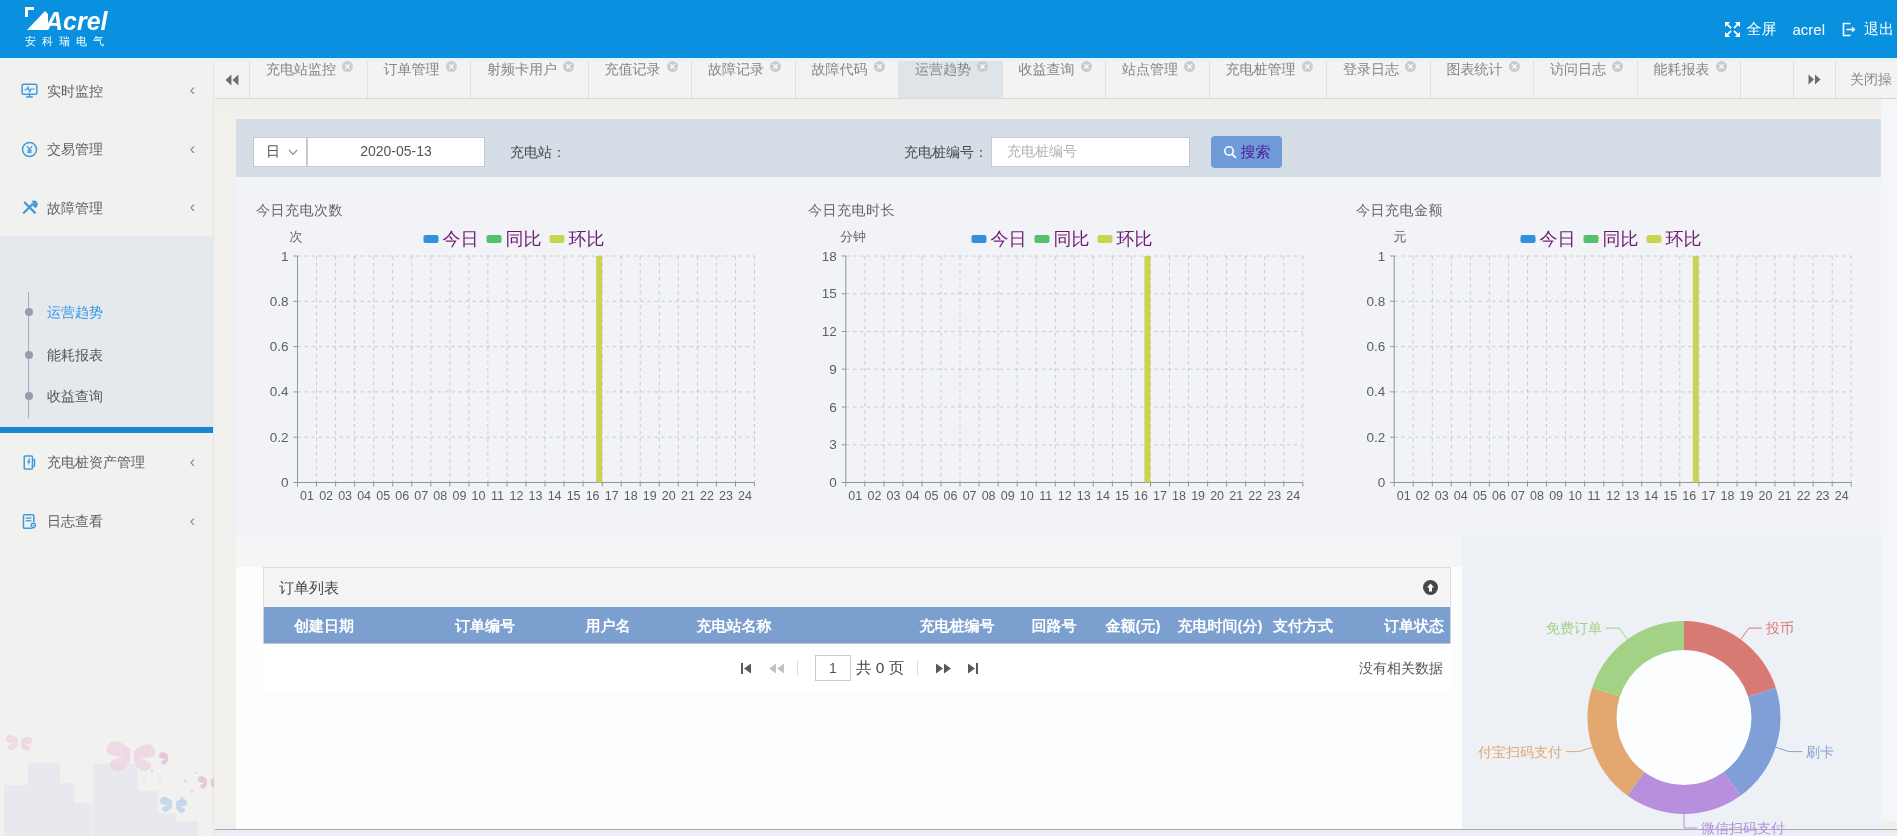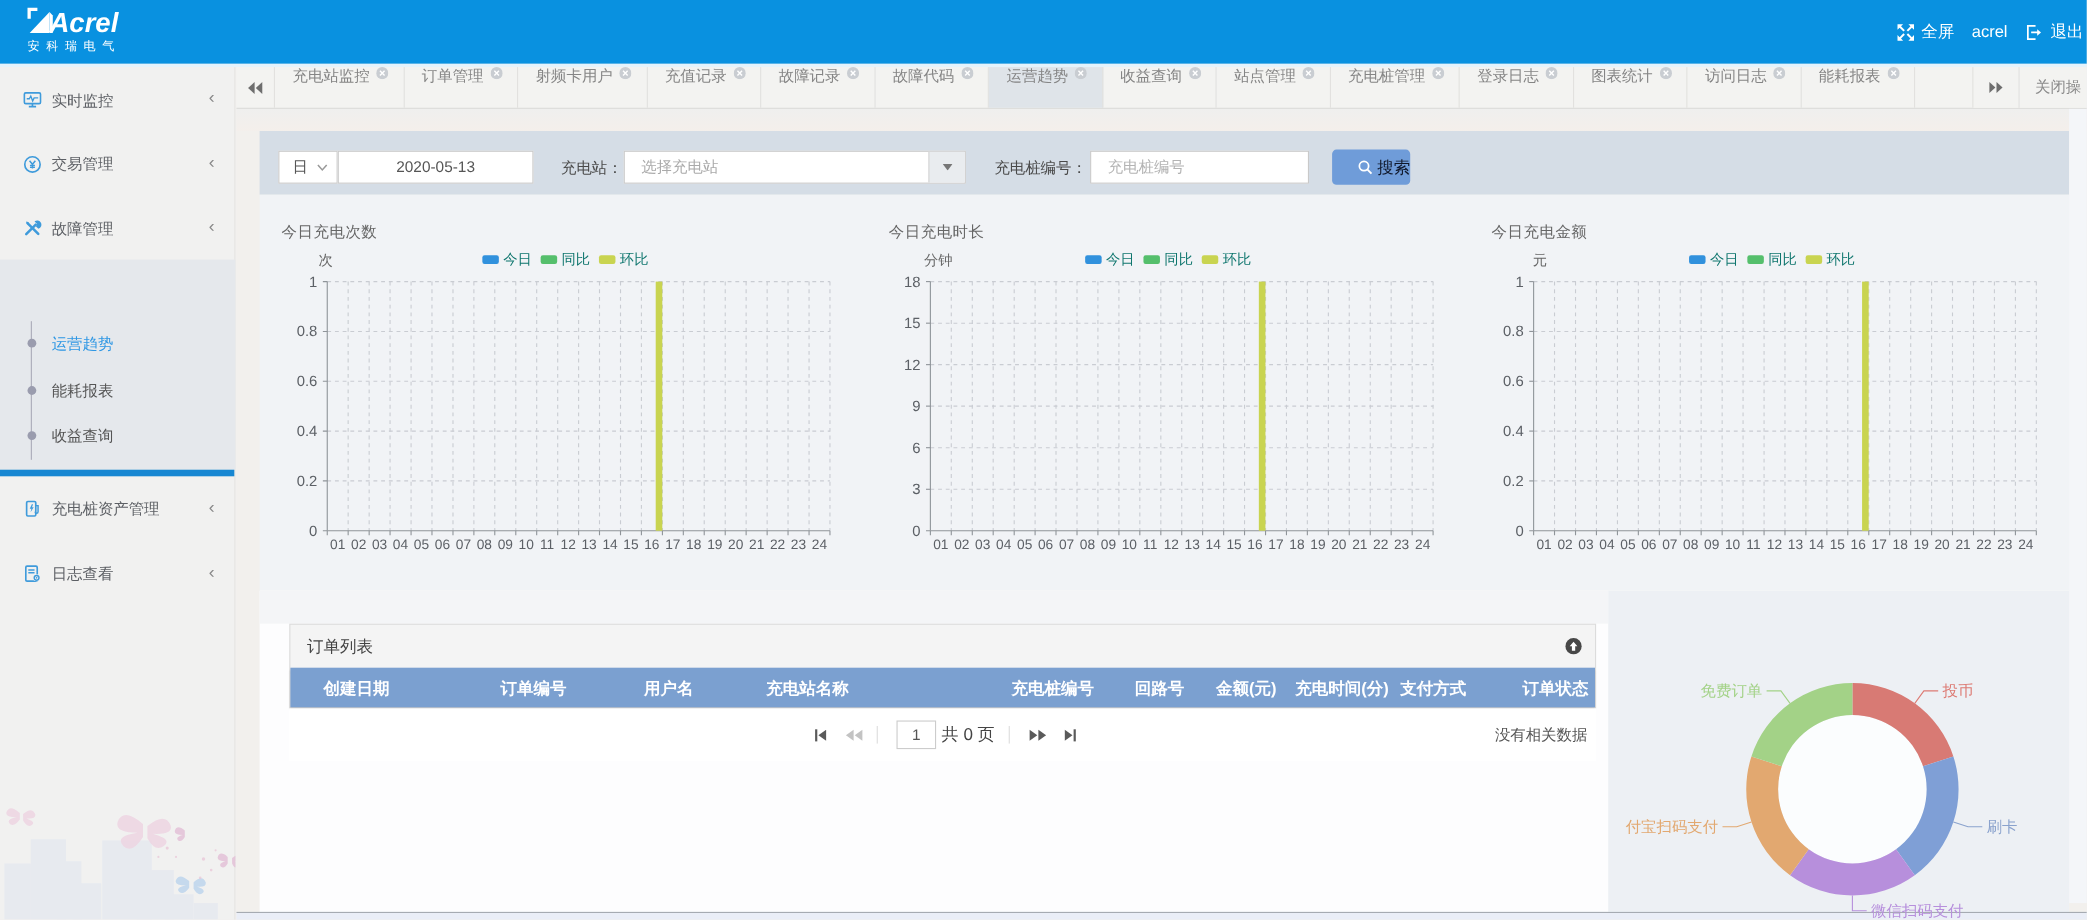--- a/index.html
+++ b/index.html
@@ -46,21 +46,21 @@
 #panelhead{height:39px;position:relative}
 #panelhead .pt{position:absolute;left:15px;top:11px;font-size:15px;color:#444}
 #bluerow{position:absolute;left:0;top:39px;width:1186px;height:36px;background:#7ba0d0;box-shadow:0 2px 2px rgba(0,0,0,0.12)}
 .th{position:absolute;top:10px;transform:translateX(-50%);color:#fff;font-size:15px;font-weight:bold;white-space:nowrap}
 #pager{position:absolute;left:48px;top:545px;width:1188px;height:48px;background:#fff}
 
 #bstrip{position:absolute;left:215px;top:829px;width:1682px;height:7px;background:#eaeef7;border-top:1px solid #a6abb2}
 #rgutter{position:absolute;left:1881px;top:99px;width:16px;height:722px;background:#f4f6f9}
 .ctitle{position:absolute;top:25px;font-size:14px;color:#666;letter-spacing:0.5px}
 .cunit{position:absolute;top:51px;font-size:13px;color:#666;transform:translateX(-50%)}
-.legend{position:absolute;top:50px;display:flex;align-items:center;font-size:13px;color:#0f766e;transform:translateX(-50%)}
+.legend{position:absolute;top:50px;display:flex;align-items:center;font-size:18px;color:#701a75;transform:translateX(-50%)}
 .lsw{width:15px;height:8px;border-radius:2px;margin-right:4px}
 .lgap{margin-left:8px}
 </style></head>
 <body>
 <div id="hdr">
   <span class="logo"><svg width="26" height="28" viewBox="0 0 26 28">
         <path d="M1 1 h9 v3 h-6 v7 h-3 z" fill="#fff"></path>
         <path d="M3 24 L21 24 L21 5 Z" fill="#fff"></path>
         <path d="M21 5 L21 24 L24 24 L24 8 Z" fill="#fff"></path>
       </svg></span>
@@ -331,30 +331,23 @@
     </svg>
   </div>
 <div id="closeop">关闭操作</div>
 <div id="main">
   <div id="filter">
     <div class="fin" style="left:17px;width:54px;padding:5px 0 0 12px">日<svg style="position:absolute;right:8px;top:11px" width="10" height="7" viewBox="0 0 10 7">
           <path d="M1 1 L5 5.5 L9 1" fill="none" stroke="#999" stroke-width="1.4"></path>
         </svg></div>
     <div class="fin" style="left:71px;width:178px;text-align:center;padding-top:5px">2020-05-13</div>
     <span class="flabel" style="left:274px">充电站：</span>
-    <div class="fin" style="left:331px;width:311px;padding:5px 0 0 15px;color:#aaa">选择充电站
-      <span style="position:absolute;right:0;top:0;width:33px;height:28px;background:#e9ecef;border-left:1px solid #d5d5d5">
-          <svg style="position:absolute;left:12px;top:11px" width="9" height="6" viewBox="0 0 9 6">
-            <path d="M0 0 H9 L4.5 6 Z" fill="#777"></path>
-          </svg>
-        </span>
-    </div>
     <span class="flabel" style="left:668px">充电桩编号：</span>
     <div class="fin" style="left:755px;width:199px;padding:5px 0 0 15px;color:#b3b3b3">充电桩编号</div>
-    <div style="position:absolute;left:975px;top:17px;width:71px;height:32px;background:#6f9cd9;border-radius:4px;color:#0f172a;font-size:15px;display:flex;align-items:center;justify-content:flex-end">
+    <div style="position:absolute;left:975px;top:17px;width:71px;height:32px;background:#6f9cd9;border-radius:4px;color:#4c1d95;font-size:15px;display:flex;align-items:center;justify-content:center">
       <svg width="14" height="14" viewBox="0 0 14 14" style="margin-right:4px">
           <circle cx="6" cy="6" r="4.2" fill="none" stroke="#fff" stroke-width="1.6"></circle>
           <line x1="9.2" y1="9.2" x2="12.8" y2="12.8" stroke="#fff" stroke-width="1.8"></line>
         </svg>搜索</div>
   </div>
   <div id="charts">
     <span class="ctitle" style="left:20px">今日充电次数</span>
     <span class="ctitle" style="left:572px">今日充电时长</span>
     <span class="ctitle" style="left:1120px">今日充电金额</span>
     <span class="cunit" style="left:60px">次</span>

